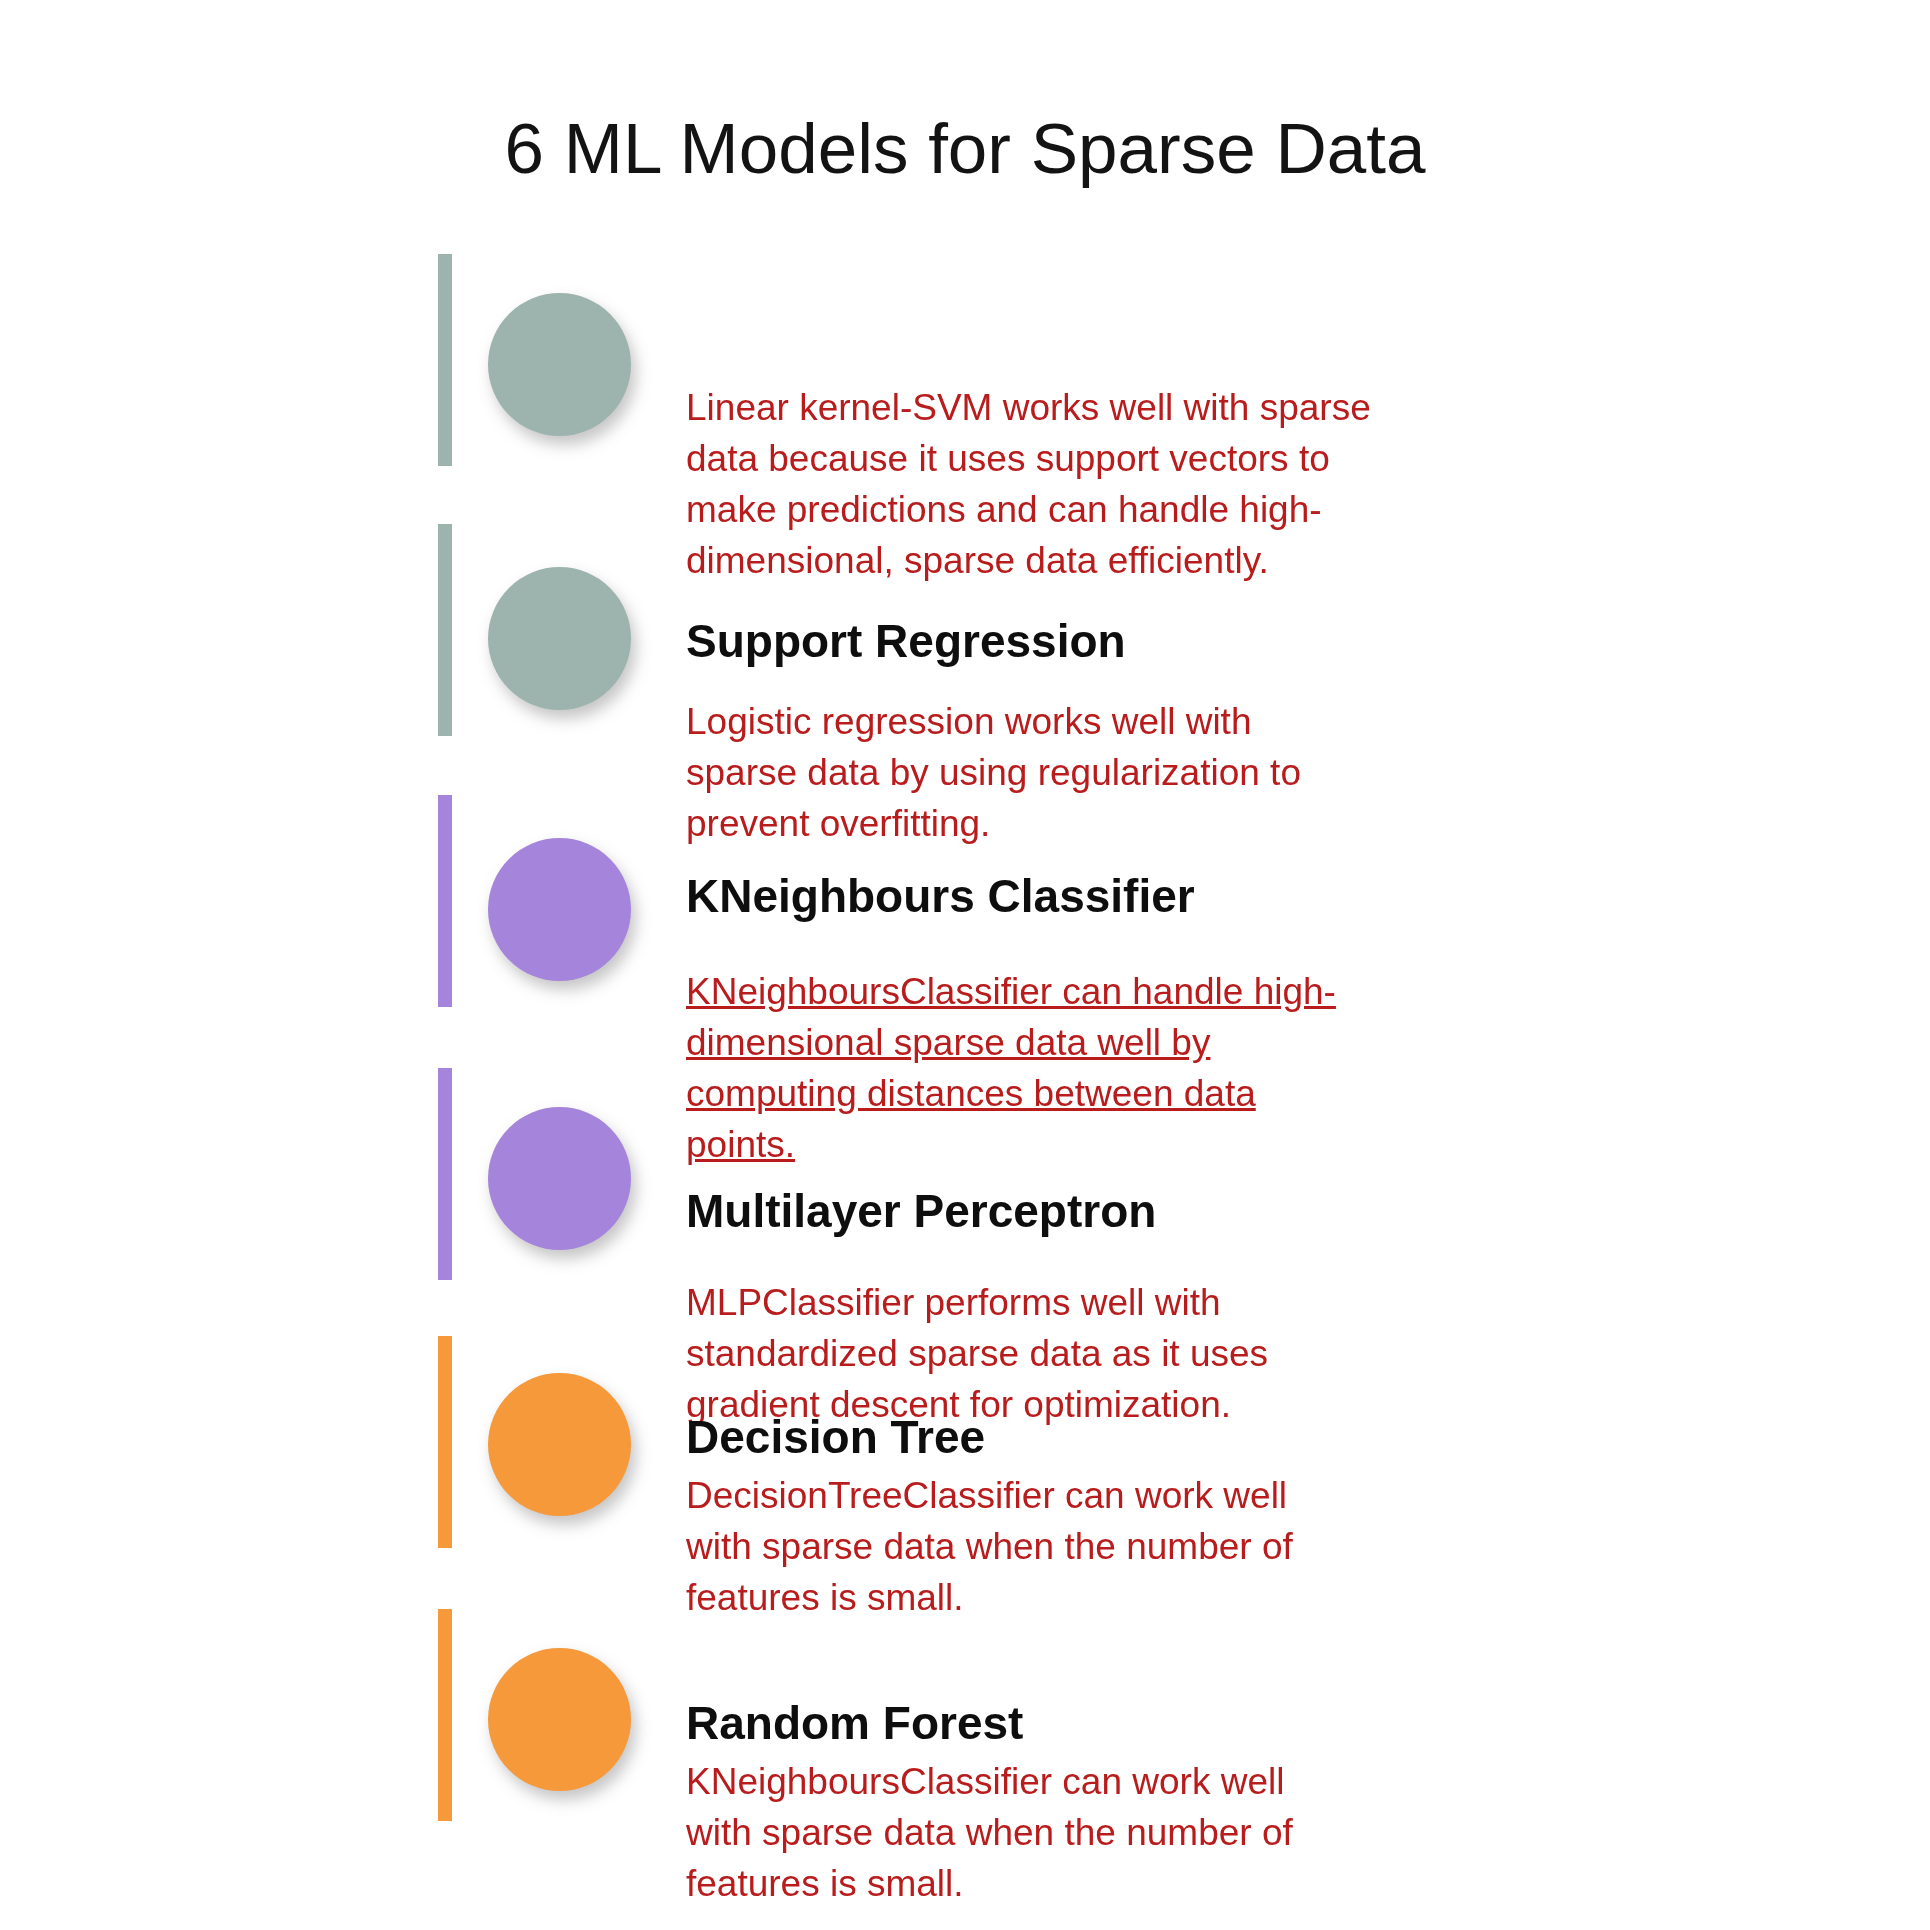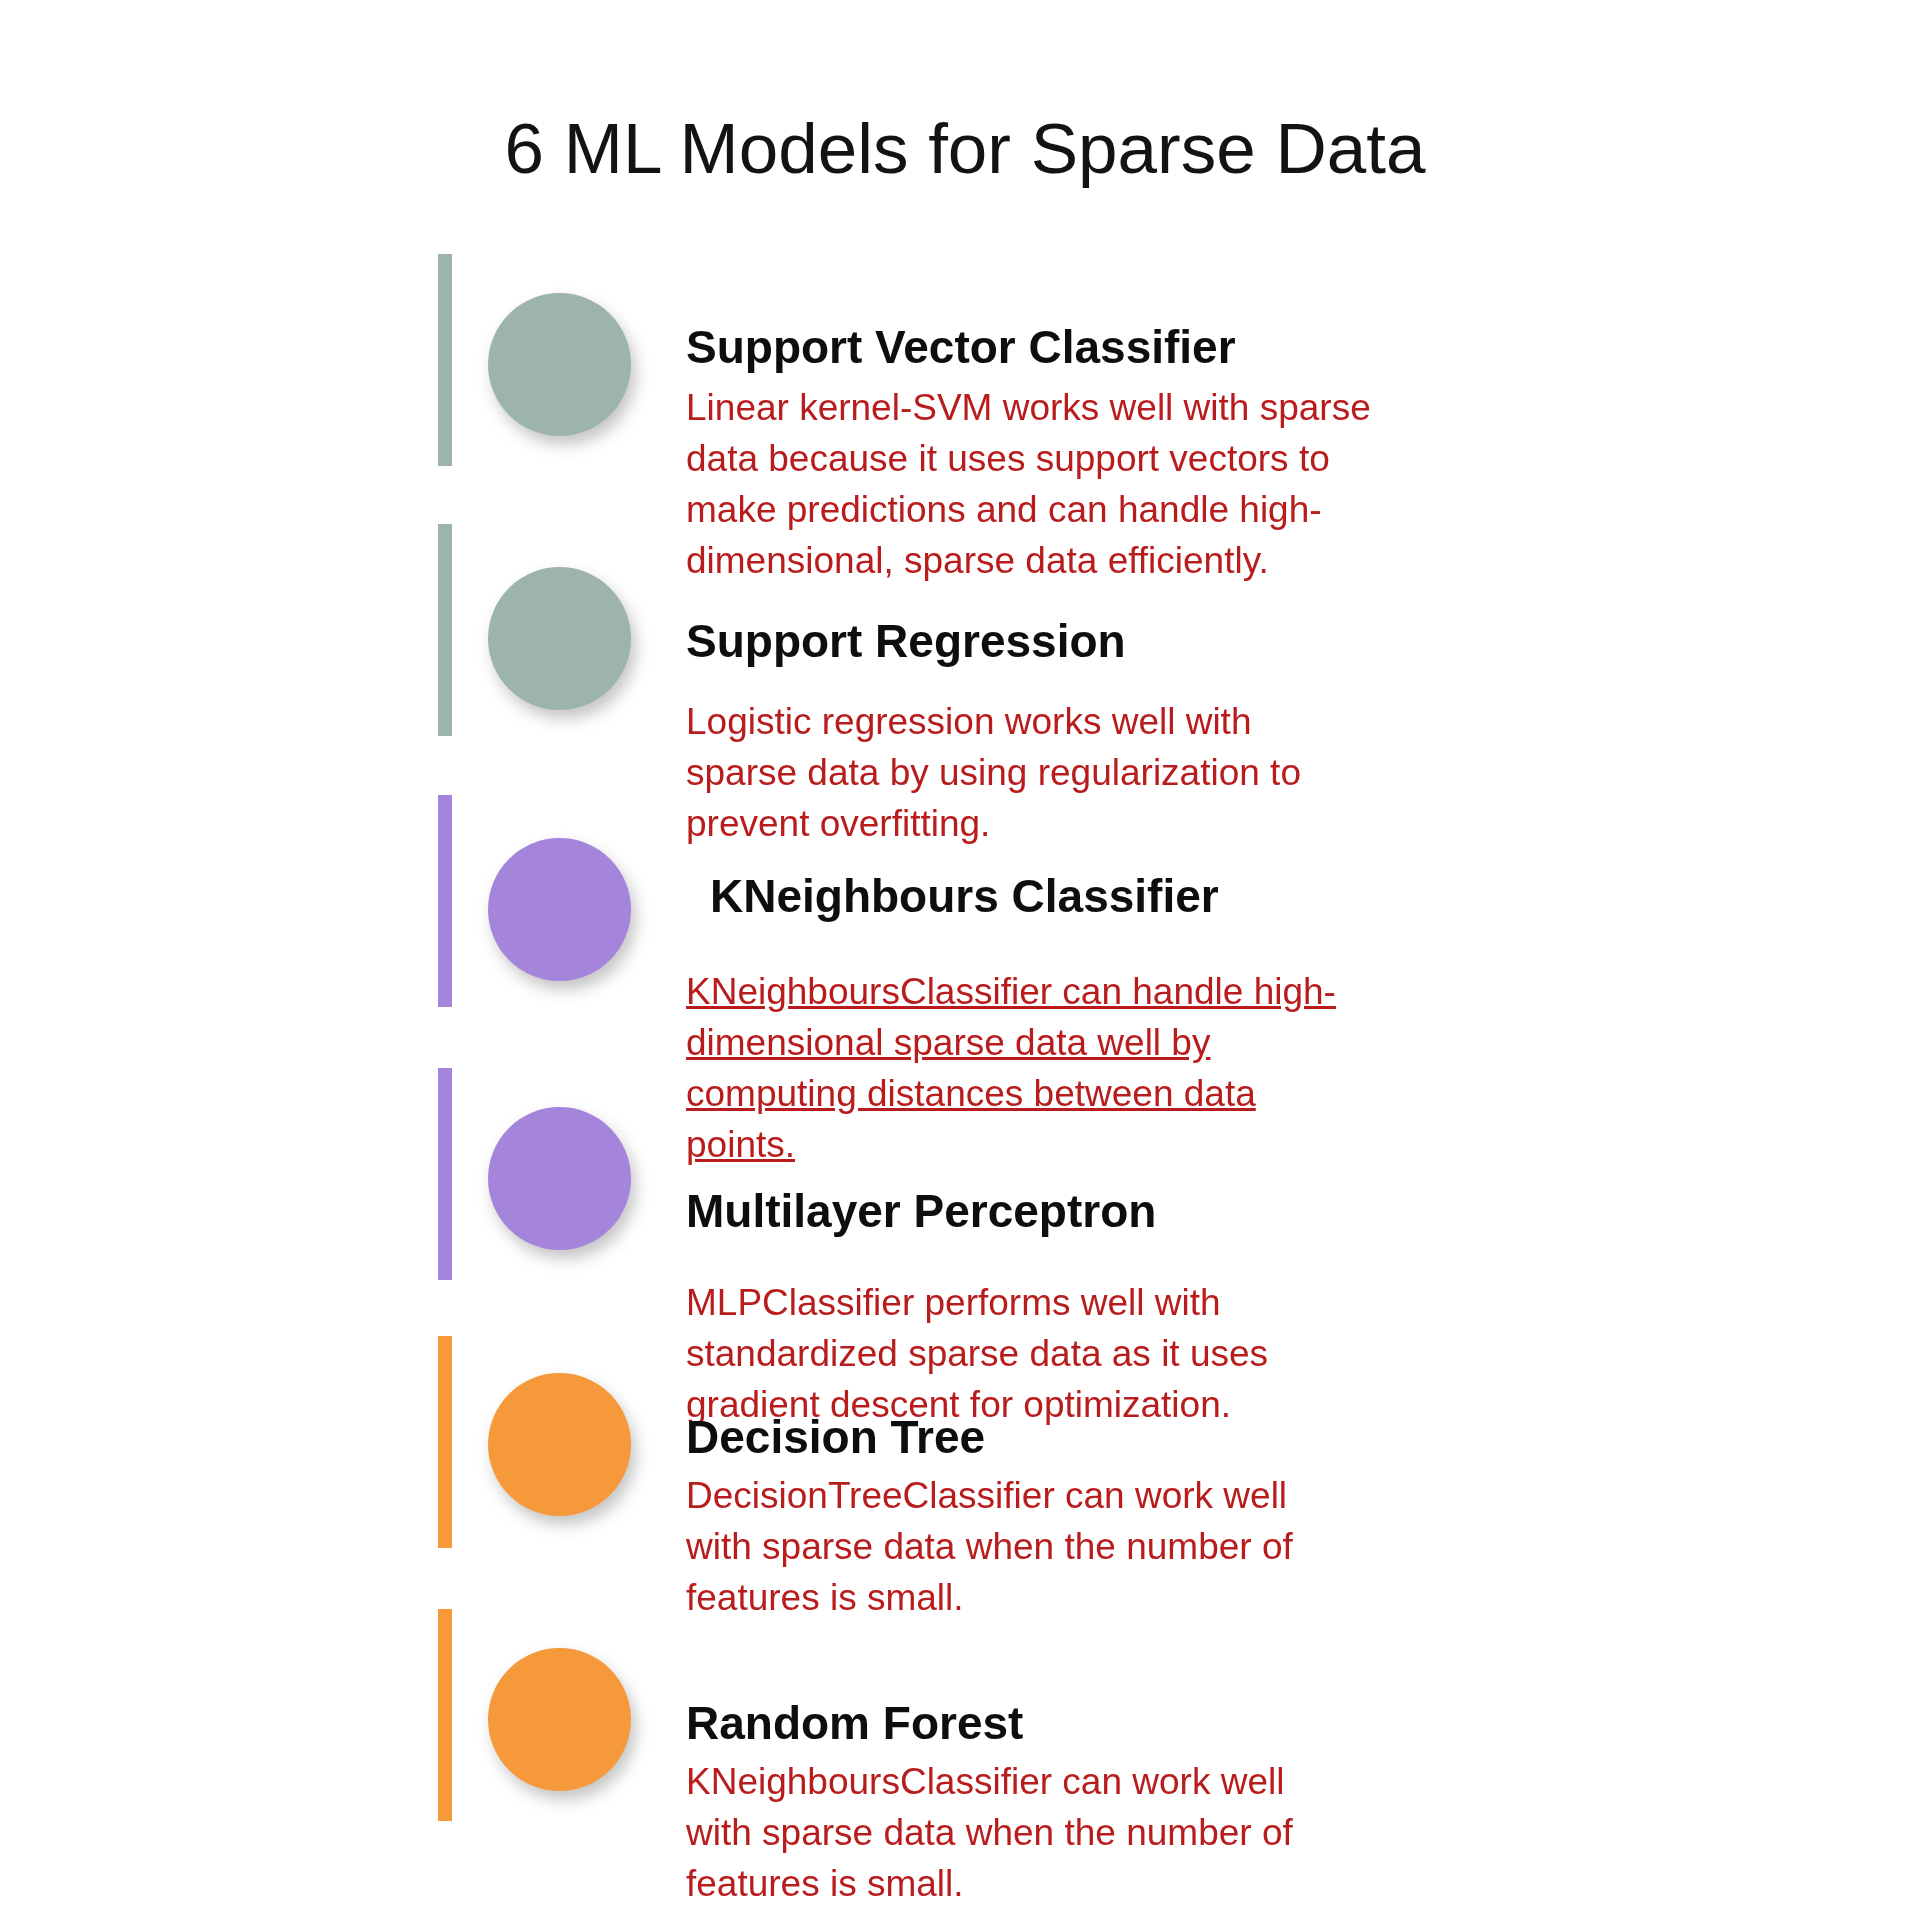--- a/index.html
+++ b/index.html
@@ -80,21 +80,21 @@
   .i0 .model-heading { top: 31px; }
   .i0 .model-description { top: 91px; }
 
   .i1 { top: 524px; }
   .i1 .circle-marker { top: 43px; }
   .i1 .model-heading { top: 55px; }
   .i1 .model-description { top: 135px; }
 
   .i2 { top: 795px; }
   .i2 .circle-marker { top: 43px; }
-  .i2 .model-heading { top: 39px; margin-left: 24px; }
+  .i2 .model-heading { top: 39px; }
   .i2 .model-description { top: 134px; text-decoration: underline; }
 
   .i3 { top: 1068px; }
   .i3 .circle-marker { top: 39px; }
   .i3 .model-heading { top: 81px; }
   .i3 .model-description { top: 172px; }
 
   .i4 { top: 1336px; padding-left: 7px; }
   .i4 .circle-marker { top: 37px; }
   .i4 .model-heading { top: 39px; }
@@ -106,21 +106,20 @@
   .i5 .model-description { top: 110px; }
 </style>
 </head>
 <body>
 
 <h1 class="title">6 ML Models for Sparse Data</h1>
 
 <section class="item i0">
   <div class="accent-bar c-sage"></div>
   <div class="circle-marker c-sage"></div>
-  <h2 class="model-heading">Support Vector Classifier</h2>
   <p class="model-description">Linear kernel-SVM works well with sparse
 data because it uses support vectors to
 make predictions and can handle high-
 dimensional, sparse data efficiently.</p>
 </section>
 
 <section class="item i1">
   <div class="accent-bar c-sage"></div>
   <div class="circle-marker c-sage"></div>
   <h2 class="model-heading">Support Regression</h2>

